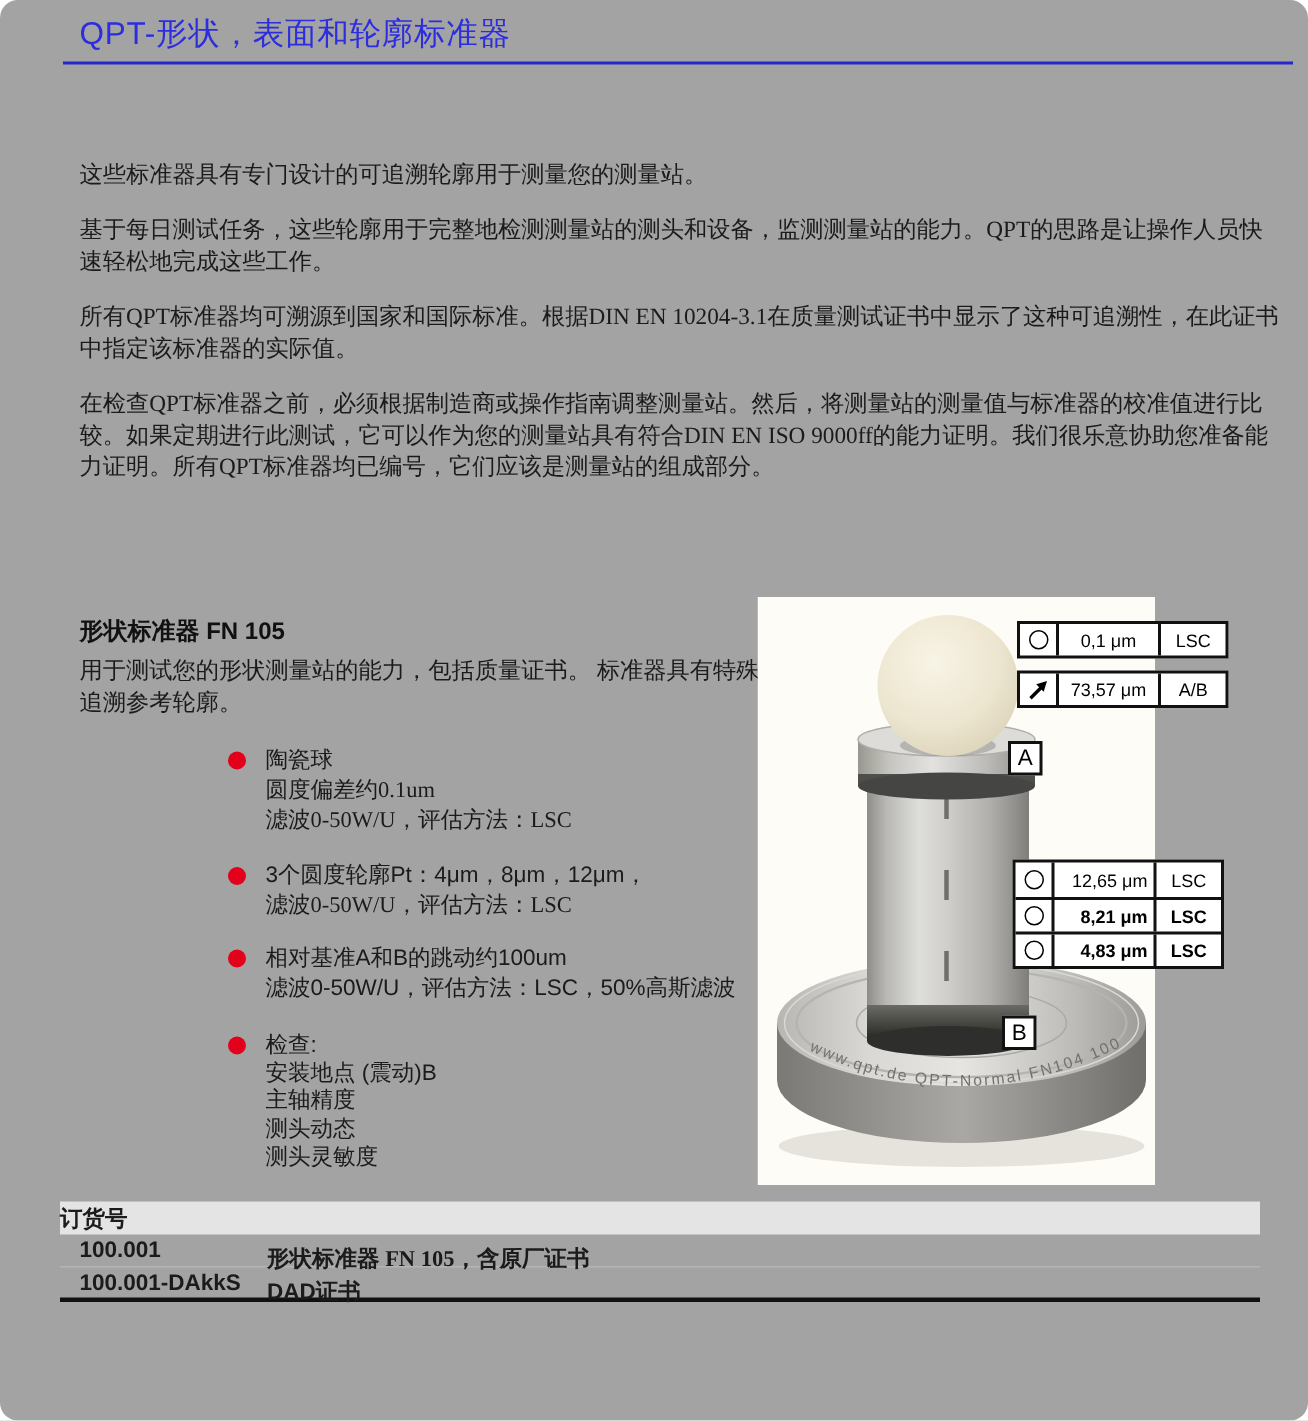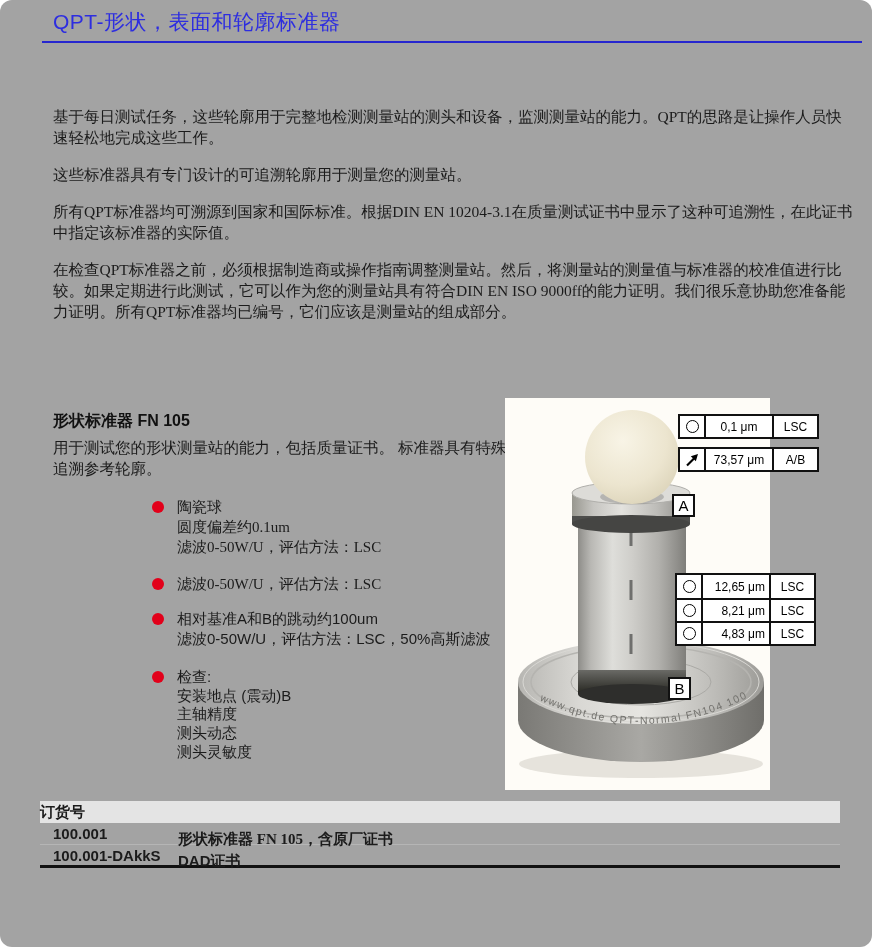--- a/index.html
+++ b/index.html
@@ -52,21 +52,21 @@
     height:25px; background:#fff; border:2px solid #111; }
   .co-top1 { left:178px; top:19px; }
   .co-top2 { left:178px; top:52px; }
   .co-cell { display:flex; align-items:center; justify-content:center;
     font-family:"Liberation Sans", sans-serif; font-size:12px; color:#000; }
   .co-cell + .co-cell { border-left:2px solid #111; }
   .co-val-right { justify-content:flex-end; padding-right:4px; }
 
   .co-stack { position:absolute; left:175px; top:178px; border:2px solid #111; background:#fff; }
   .co-row { display:grid; grid-template-columns:24px 68px 45px; height:23px; }
-  .co-row + .co-row { border-top:2px solid #111; }
+  .co-row + .co-row { border-top:2px solid #111;font-weight:bold; }
 
   .circ { width:13px; height:13px; border:1.5px solid #000; border-radius:50%; }
 
   
   .order { position:absolute; left:40px; top:801px; width:800px; font-size:15px; }
   .order-head { height:22px; background:#e4e4e4; display:flex; align-items:center;
     font-weight:700; font-size:15px; }
   .order-row { display:flex; align-items:center; height:22px;font-weight:bold; }
   .order-row1 { border-bottom:1px solid #b5b5b5; }
   .order-row2 { height:23px; border-bottom:3px solid #111; }
@@ -76,42 +76,43 @@
 </head>
 <body>
 
 <div class="page">
 
   <div class="doc-header">
     <div class="doc-title">QPT-形状，表面和轮廓标准器</div>
   </div>
 
   <div class="intro">
+    <p>这些标准器具有专门设计的可追溯轮廓用于测量您的测量站。</p>
     <p>基于每日测试任务，这些轮廓用于完整地检测测量站的测头和设备，监测测量站的能力。QPT的思路是让操作人员快速轻松地完成这些工作。</p>
-    <p>这些标准器具有专门设计的可追溯轮廓用于测量您的测量站。</p>
     <p>所有QPT标准器均可溯源到国家和国际标准。根据DIN EN 10204-3.1在质量测试证书中显示了这种可追溯性，在此证书中指定该标准器的实际值。</p>
     <p>在检查QPT标准器之前，必须根据制造商或操作指南调整测量站。然后，将测量站的测量值与标准器的校准值进行比较。如果定期进行此测试，它可以作为您的测量站具有符合DIN EN ISO 9000ff的能力证明。我们很乐意协助您准备能力证明。所有QPT标准器均已编号，它们应该是测量站的组成部分。</p>
   </div>
 
   <div class="product">
     <div class="product-heading">形状标准器 FN 105</div>
     <div class="product-desc">用于测试您的形状测量站的能力，包括质量证书。 标准器具有特殊的可追溯参考轮廓。</div>
 
     <div class="bullets">
       <div class="bullet">
         <span class="bullet-dot"></span>
         <div class="bullet-lines">
           <div>陶瓷球</div>
           <div>圆度偏差约0.1um</div>
           <div>滤波0-50W/U，评估方法：LSC</div>
         </div>
       </div>
       <div class="bullet">
         <span class="bullet-dot"></span>
         <div class="bullet-lines">
+          <div class="sans">3个圆度轮廓Pt：4μm，8μm，12μm，</div>
           <div>滤波0-50W/U，评估方法：LSC</div>
         </div>
       </div>
       <div class="bullet">
         <span class="bullet-dot"></span>
         <div class="bullet-lines">
           <div class="sans">相对基准A和B的跳动约100um</div>
           <div class="sans">滤波0-50W/U，评估方法：LSC，50%高斯滤波</div>
         </div>
       </div>

